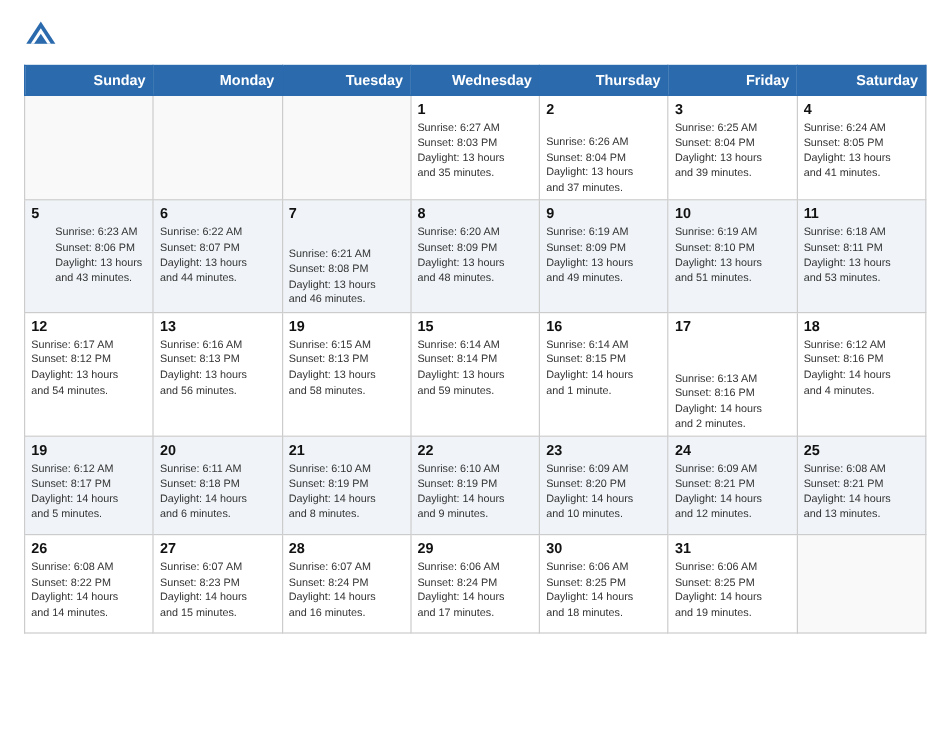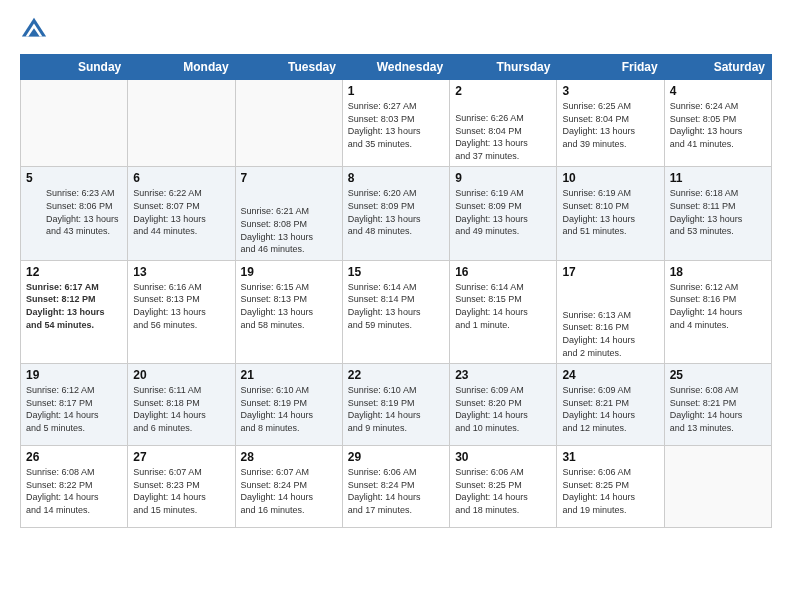--- a/index.html
+++ b/index.html
@@ -217,21 +217,21 @@
             <span class="day-number">11</span>
             <div class="day-info" style="white-space: pre-line;">Sunrise: 6:18 AM
 Sunset: 8:11 PM
 Daylight: 13 hours
 and 53 minutes.</div>
           </td>
         </tr>
         <tr>
           <td>
             <span class="day-number">12</span>
-            <div class="day-info" style="white-space: pre-line; font-weight: bold;">Sunrise: 6:17 AM
+            <div class="day-info" style="white-space: pre-line;">Sunrise: 6:17 AM
 Sunset: 8:12 PM
 Daylight: 13 hours
 and 54 minutes.</div>
           </td>
           <td>
             <span class="day-number">13</span>
             <div class="day-info" style="white-space: pre-line;">Sunrise: 6:16 AM
 Sunset: 8:13 PM
 Daylight: 13 hours
 and 56 minutes.</div>

